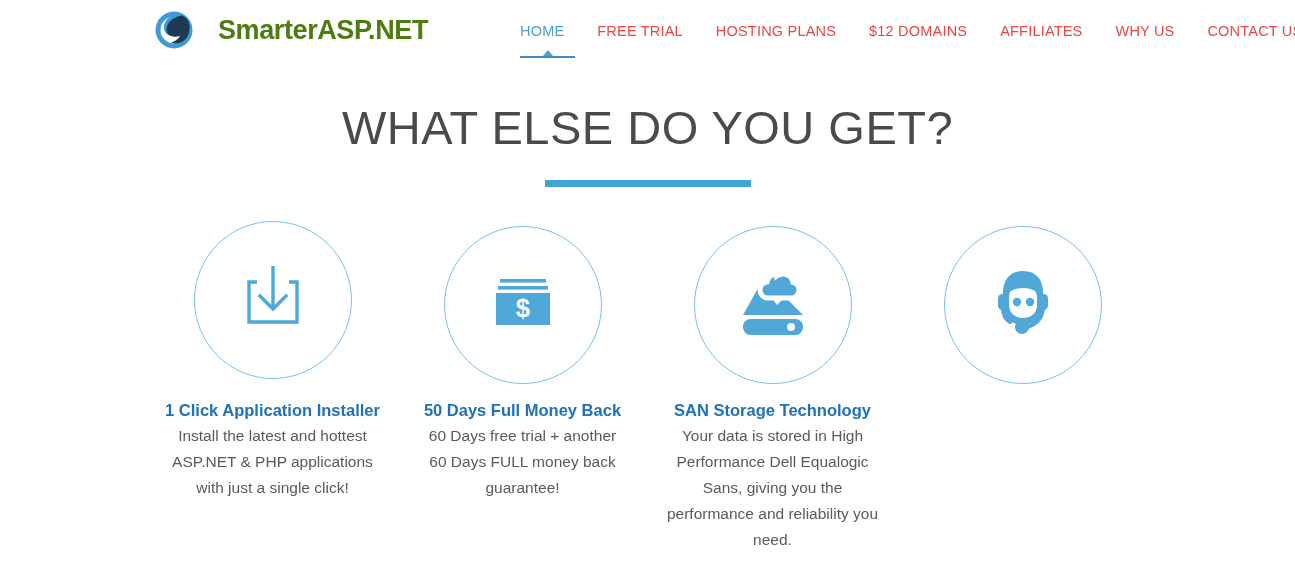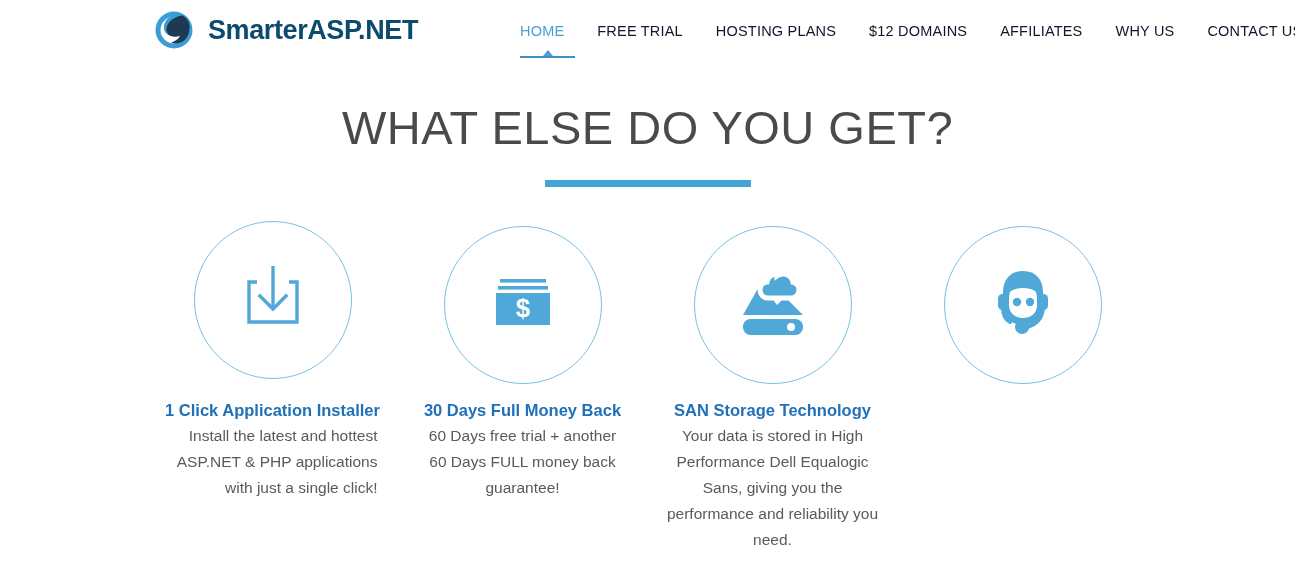--- a/index.html
+++ b/index.html
@@ -34,39 +34,39 @@
   }
   .logo-mark {
     width: 44px;
     height: 44px;
     flex: none;
   }
   .logo-text {
     font-size: 27px;
     font-weight: bold;
     letter-spacing: -0.4px;
-    color: #0c4a6e;
-    margin-left: 12px;
+    color: #4d7c0f;
+    margin-left: 22px;
     white-space: nowrap;
     font-family: "Liberation Sans", sans-serif;
   }
 
   .nav {
     position: absolute;
     left: 520px;
     top: 20px;
     display: flex;
     align-items: flex-start;
     gap: 9px;
   }
   .nav-item {
     position: relative;
     font-size: 14.5px;
     letter-spacing: 0.2px;
-    color: #0f172a;
+    color: #ef4444;
     text-decoration: none;
     padding: 0 12px 0 0;
     margin-right: 12px;
     white-space: nowrap;
     line-height: 22px;
     cursor: pointer;
   }
   .nav-item:last-child { margin-right: 8px; padding-right: 0; }
   .nav-item.active { color: #4a9fd4; }
   .nav-underline {
@@ -150,21 +150,21 @@
   .feature-3 .feature-title { margin-top: 16px; }
   .feature-4 .feature-title { margin-top: 16px; }
 
   .feature-desc {
     font-size: 15.5px;
     color: #5a5a5a;
     line-height: 26px;
     margin: 3px auto 0 auto;
     font-family: "Liberation Sans", sans-serif;
   }
-  .feature-1 .feature-desc { width: 210px; text-align: right; }
+  .feature-1 .feature-desc { width: 210px; }
   .feature-2 .feature-desc { width: 205px; }
   .feature-3 .feature-desc { width: 225px; }
   .feature-4 .feature-desc { width: 215px; }
 </style>
 </head>
 <body>
 
 <div class="header">
 
   <a class="logo" href="#">
@@ -225,21 +225,21 @@
     <div class="circle">
       <span>
         <svg viewBox="0 0 80 80" width="80" height="80" xmlns="http://www.w3.org/2000/svg">
           <rect x="17" y="16" width="46" height="3.6" fill="#4fa8d8"></rect>
           <rect x="15" y="23" width="50" height="3.6" fill="#4fa8d8"></rect>
           <rect x="13" y="30" width="54" height="32" fill="#4fa8d8"></rect>
           <text x="40" y="53.5" font-family="'Liberation Sans',sans-serif" font-size="26" font-weight="bold" fill="#ffffff" text-anchor="middle">$</text>
         </svg>
       </span>
     </div>
-    <h3 class="feature-title">30 Days Full Money Back</h3>
+    <h3 class="feature-title">50 Days Full Money Back</h3>
     <p class="feature-desc">60 Days free trial + another 60 Days FULL money back guarantee!</p>
   </div>
 
   <div class="feature feature-3">
     <div class="circle">
       <span>
         <svg viewBox="0 0 80 80" width="80" height="80" xmlns="http://www.w3.org/2000/svg">
 
           <path d="M10 52 L28 20 L44 42 L52 34 L70 52 Z" fill="#4fa8d8"></path>
 

